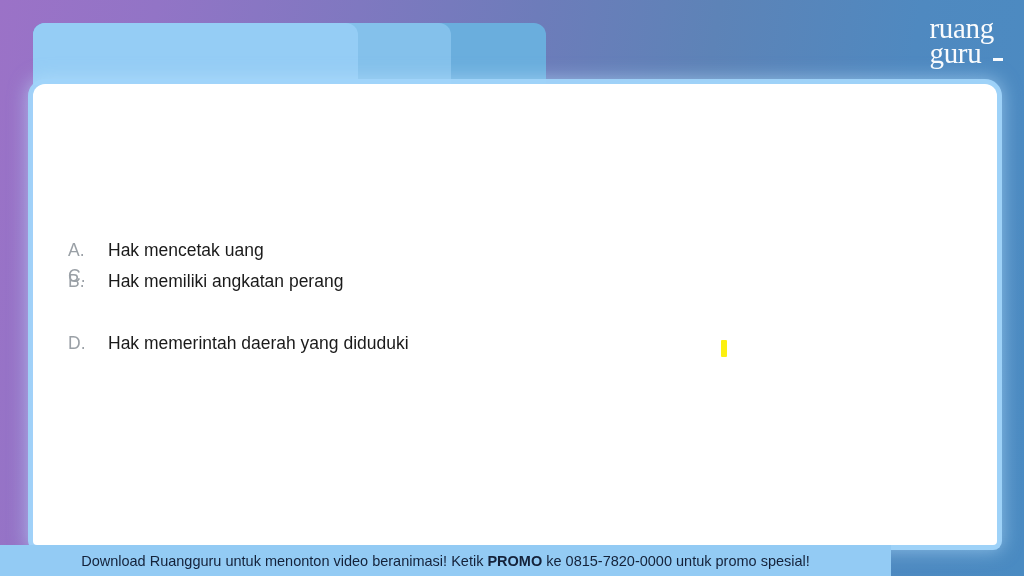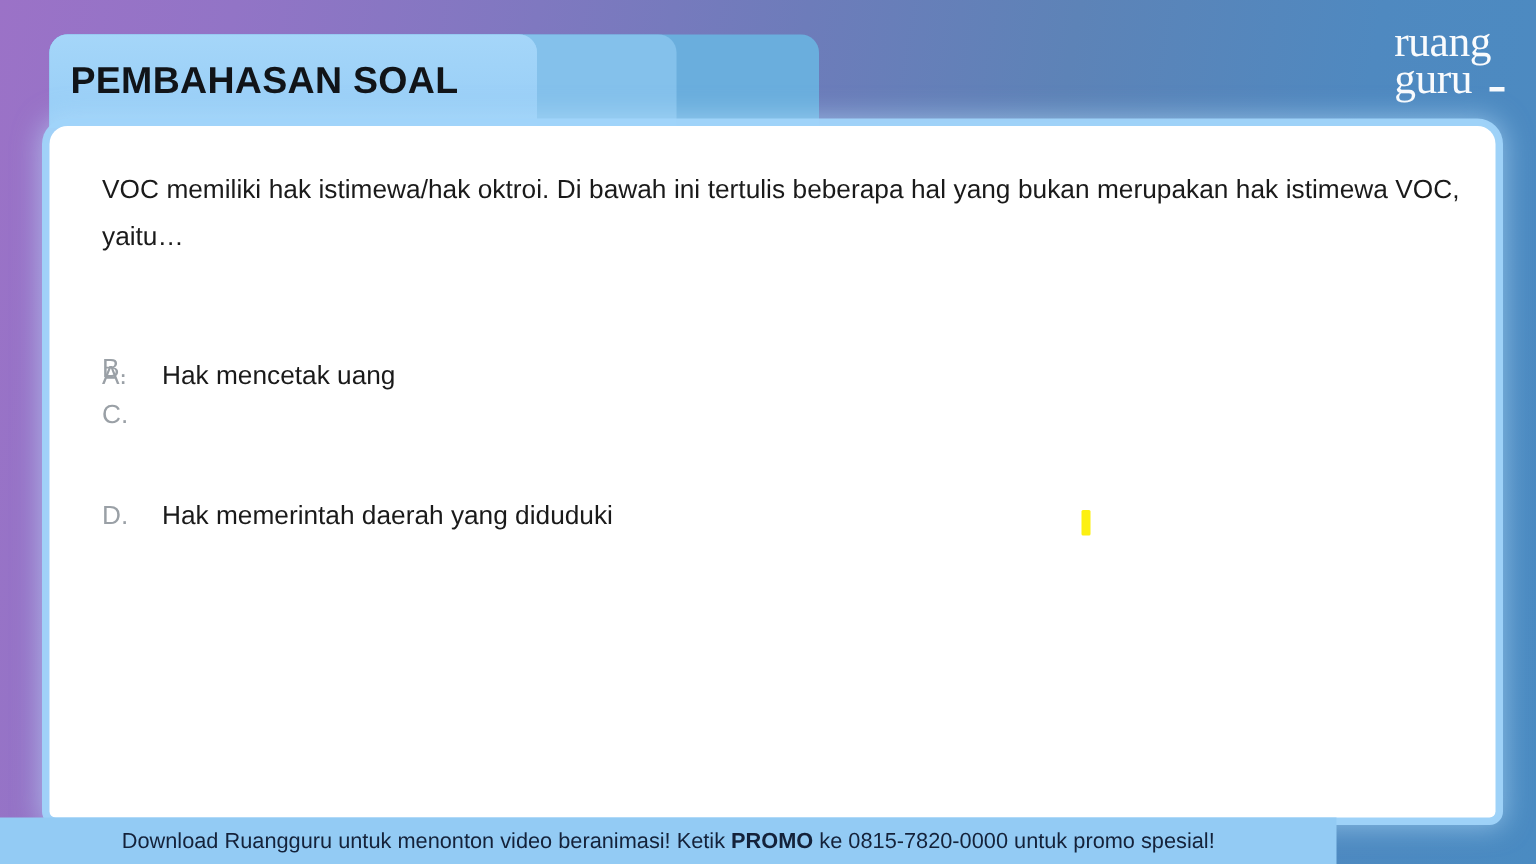--- a/index.html
+++ b/index.html
@@ -150,43 +150,40 @@
 </style>
 </head>
 <body>
 
 <div id="stage">
 
   <div class="tabs">
     <div class="tab tab-back3"></div>
     <div class="tab tab-back2"></div>
     <div class="tab tab-back1"></div>
-    <div class="tab tab-front">
-      <span class="tab-title">PEMBAHASAN SOAL</span>
-    </div>
   </div>
 
   <div class="brand">
     <span class="l1">ruang</span>
     <span class="l2">guru</span>
   </div>
 
   <div class="card">
 
-    <div class="question">VOC memiliki hak istimewa/hak oktroi. Di bawah ini tertulis beberapa hal yang bukan merupakan hak istimewa VOC, yaitu…</div>
 
     <div class="options">
 
       <div class="option">
         <span class="opt-letter">A.</span>
         <span class="opt-text">Hak mencetak uang</span>
       </div>
 
       <div class="option">
         <span class="opt-letter">B.</span>
+        <span class="opt-text">Hak memiliki angkatan perang</span>
       </div>
 
       <div class="option">
         <span class="opt-letter">C.</span>
       </div>
 
       <div class="option">
         <span class="opt-letter">D.</span>
         <span class="opt-text">Hak memerintah daerah yang diduduki</span>
       </div>

